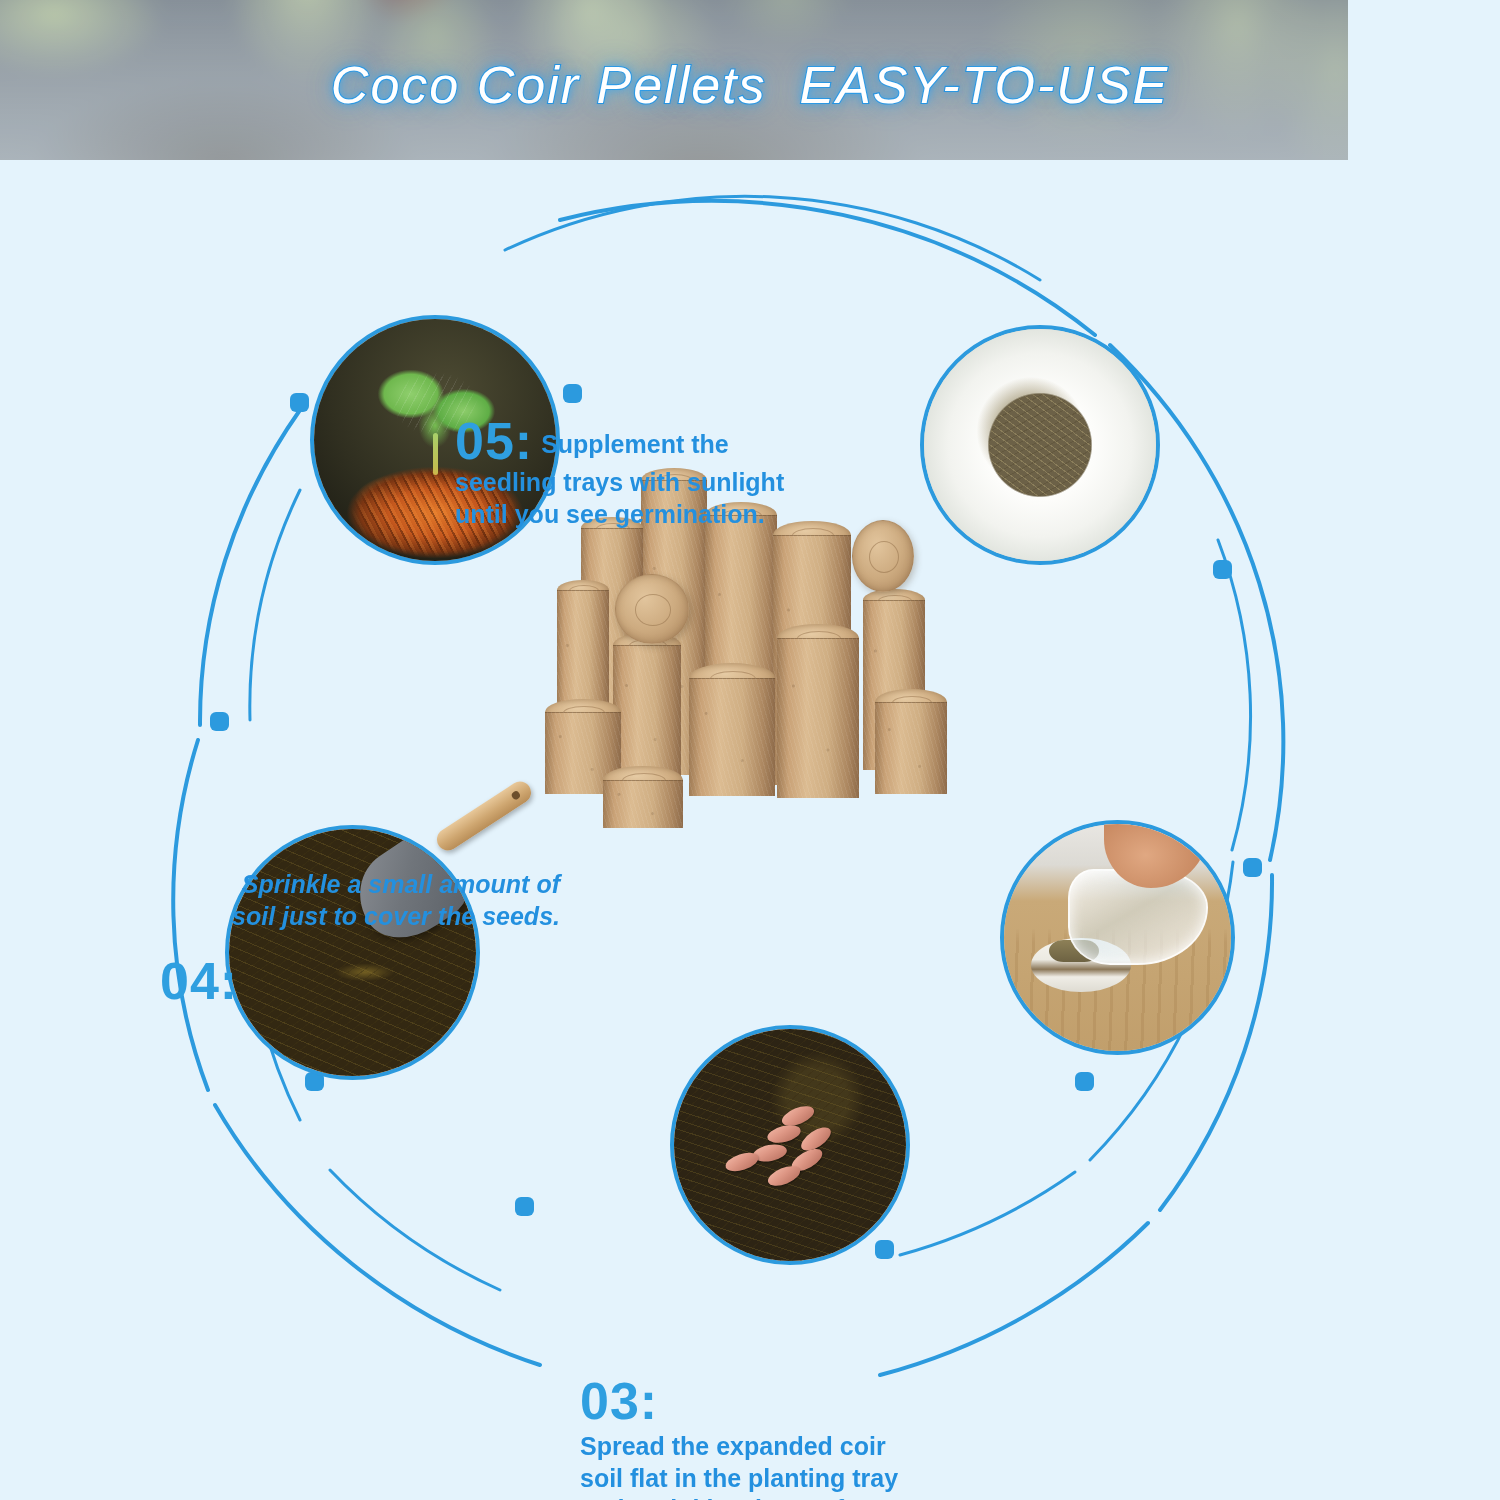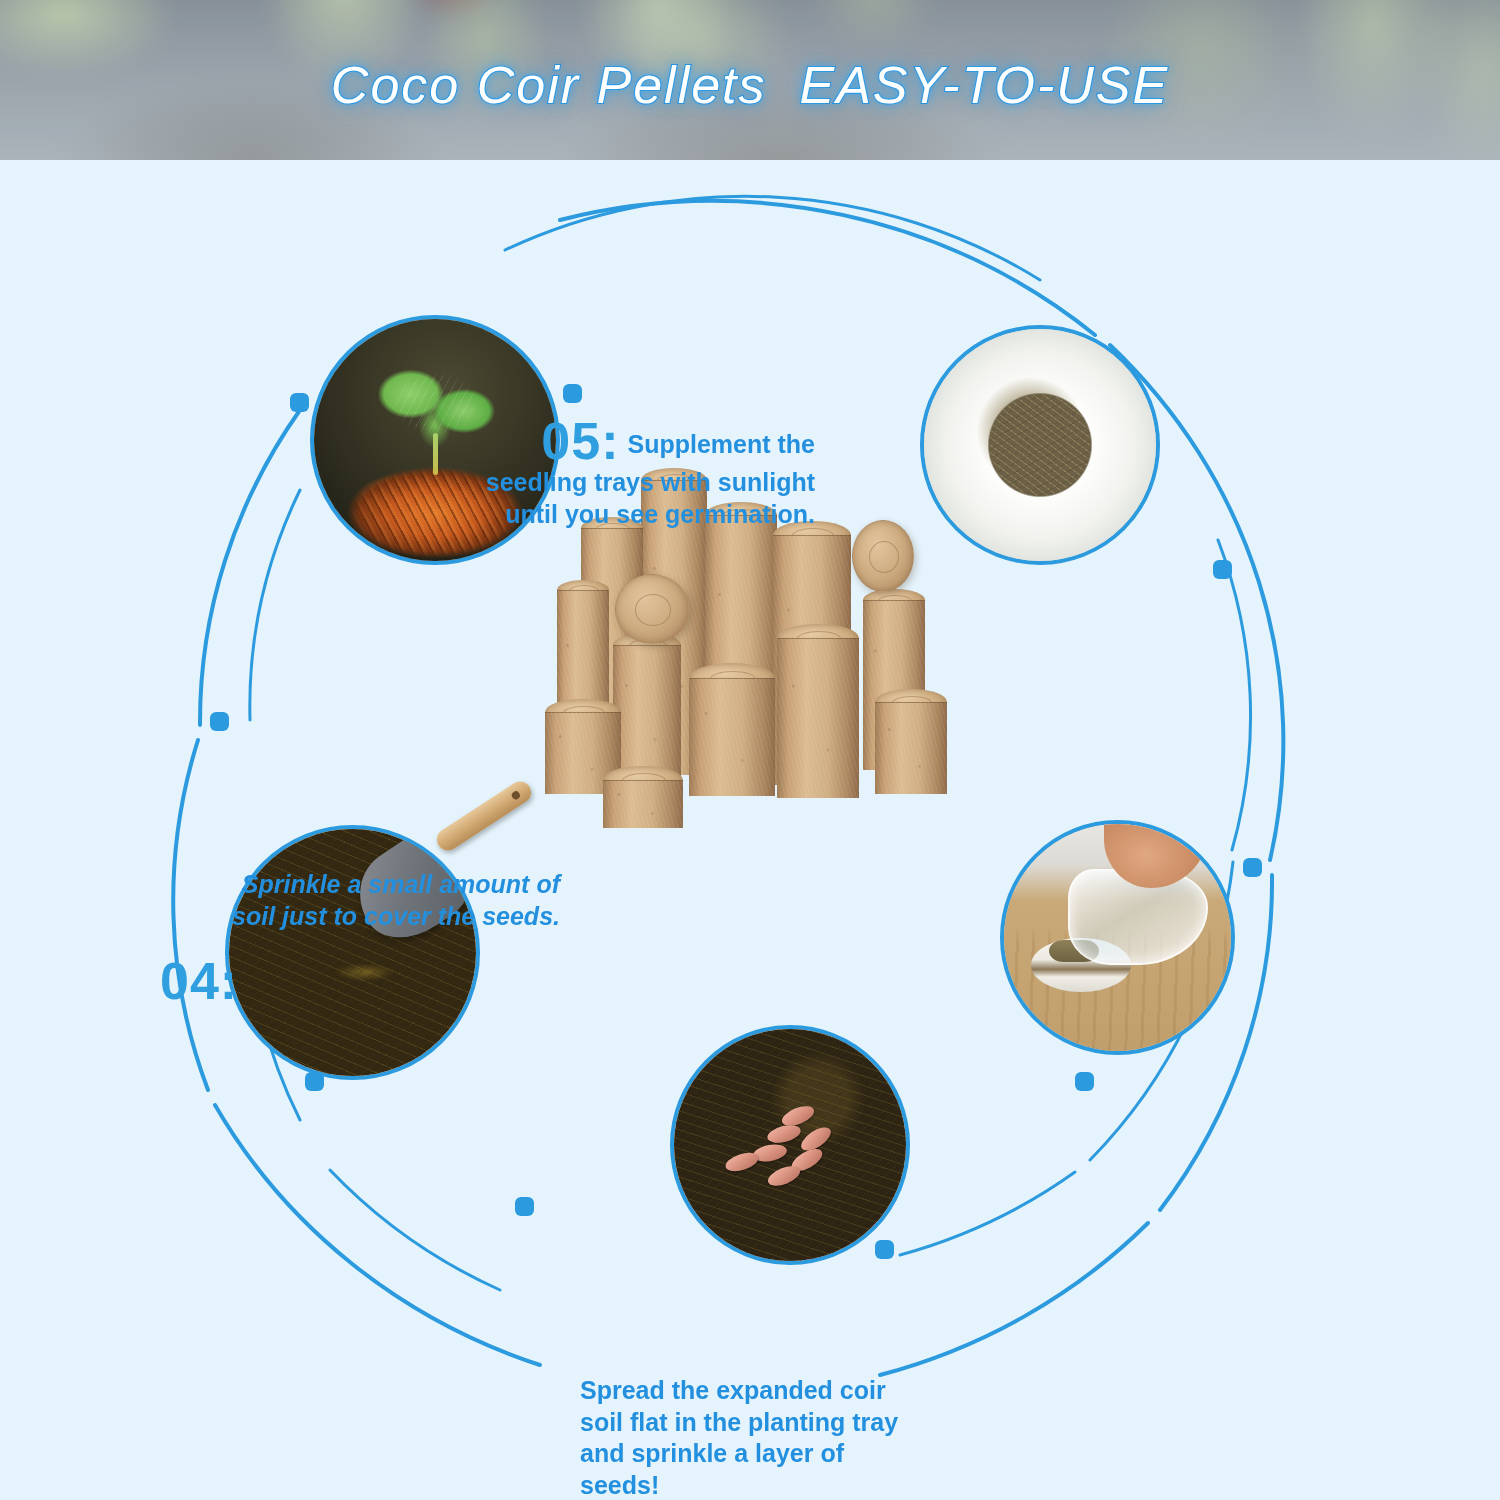--- a/index.html
+++ b/index.html
@@ -6,21 +6,21 @@
   html,body { width:1500px; height:1500px; }
   body {
     font-family:"Liberation Sans", sans-serif;
     background:#e4f3fc;
     overflow:hidden;
     position:relative;
   }
 
   
   #banner {
-    position:absolute; left:0; top:0; width:1500px; height:160px;
+    position:absolute; left:0; top:0; width:1348px; height:160px;
     overflow:hidden;
     background:#9aa4ad;
   }
   #banner .photo {
     position:absolute; inset:-30px;
     background:
       radial-gradient(ellipse 160px 90px at 6% 20%, rgba(198,214,170,.85), rgba(198,214,170,0) 70%),
       radial-gradient(ellipse 120px 140px at 24% 8%,  rgba(206,220,176,.75), rgba(206,220,176,0) 70%),
       radial-gradient(ellipse 90px 120px at 33% 30%, rgba(188,206,160,.55), rgba(188,206,160,0) 70%),
       radial-gradient(ellipse 70px 60px at 31% 6%,  rgba(150,60,50,.45), rgba(150,60,50,0) 72%),
@@ -255,21 +255,21 @@
     color:#2f9fe0; line-height:1;
   }
   .body {
     font-size:25px; font-weight:700; line-height:1.26;
     color:#2390df;
   }
   .inlinewrap { }
   .inlinewrap .num { display:inline; vertical-align:-6px; margin-right:8px; }
   .inlinewrap .body { display:inline; }
 
-  #step05 { left:455px; top:255px; width:360px; text-align:right; }
+  #step05 { left:455px; top:255px; width:360px; text-align:left; }
   #step01 { left:1150px; top:405px; width:330px; text-align:left; }
   #step02 { left:1125px; top:1025px; width:320px; text-align:left; }
   #step03 { left:580px; top:1215px; width:330px; text-align:left; }
   #step03 .num { display:block; margin-bottom:4px; }
   #step04-text { left:230px; top:709px; width:330px; text-align:right;font-style:italic; }
   #step04-num  { left:160px; top:795px; }
 </style>
 </head>
 <body>
 
@@ -424,20 +424,21 @@
     <div class="lying" style="left:307px; top:70px;  width:62px; height:72px;"></div>
   </div>
 
   <div class="stepblock inlinewrap" id="step05">
     <span class="num">05:</span><span class="body">Supplement the seedling trays with sunlight until you see germination.</span>
   </div>
 
 
 
   <div class="stepblock" id="step03">
+    <span class="num">03:</span>
     <span class="body">Spread the expanded coir soil flat in the planting tray and sprinkle a layer of seeds!</span>
   </div>
 
   <div class="stepblock" id="step04-text">
     <span class="body">Sprinkle a small amount of soil just to cover the seeds.</span>
   </div>
   <div class="stepblock" id="step04-num">
     <span class="num">04:</span>
   </div>
 

